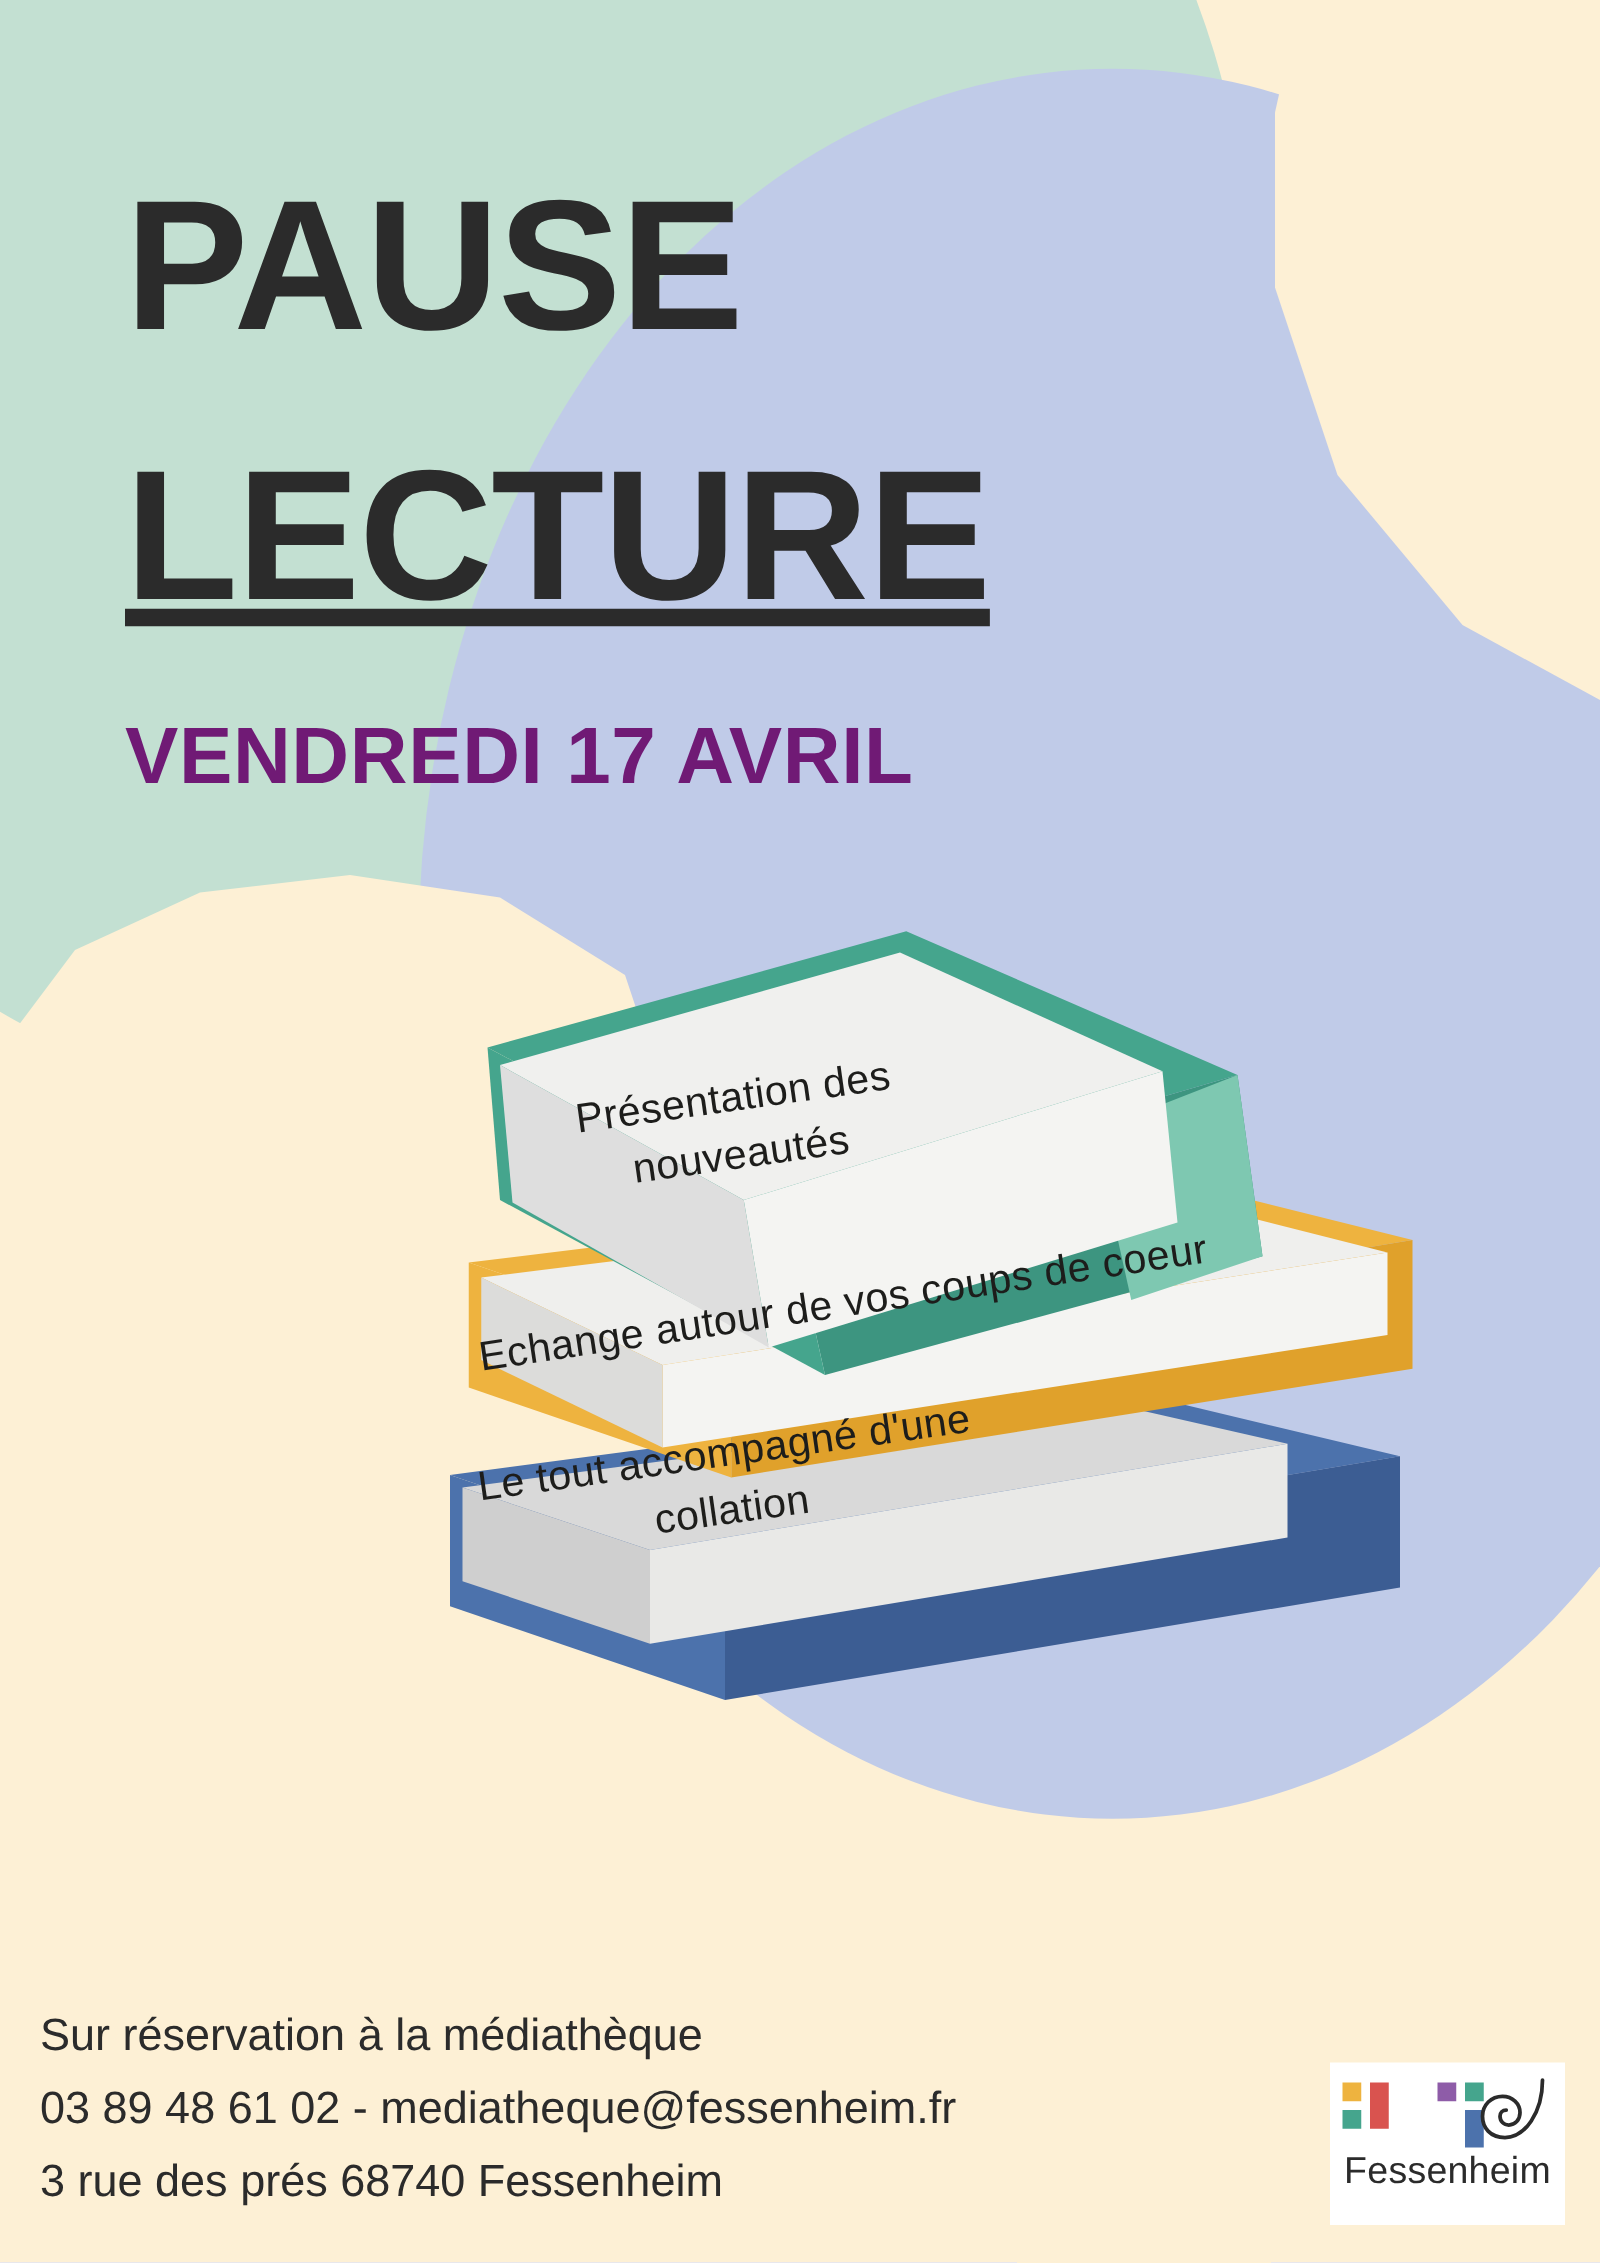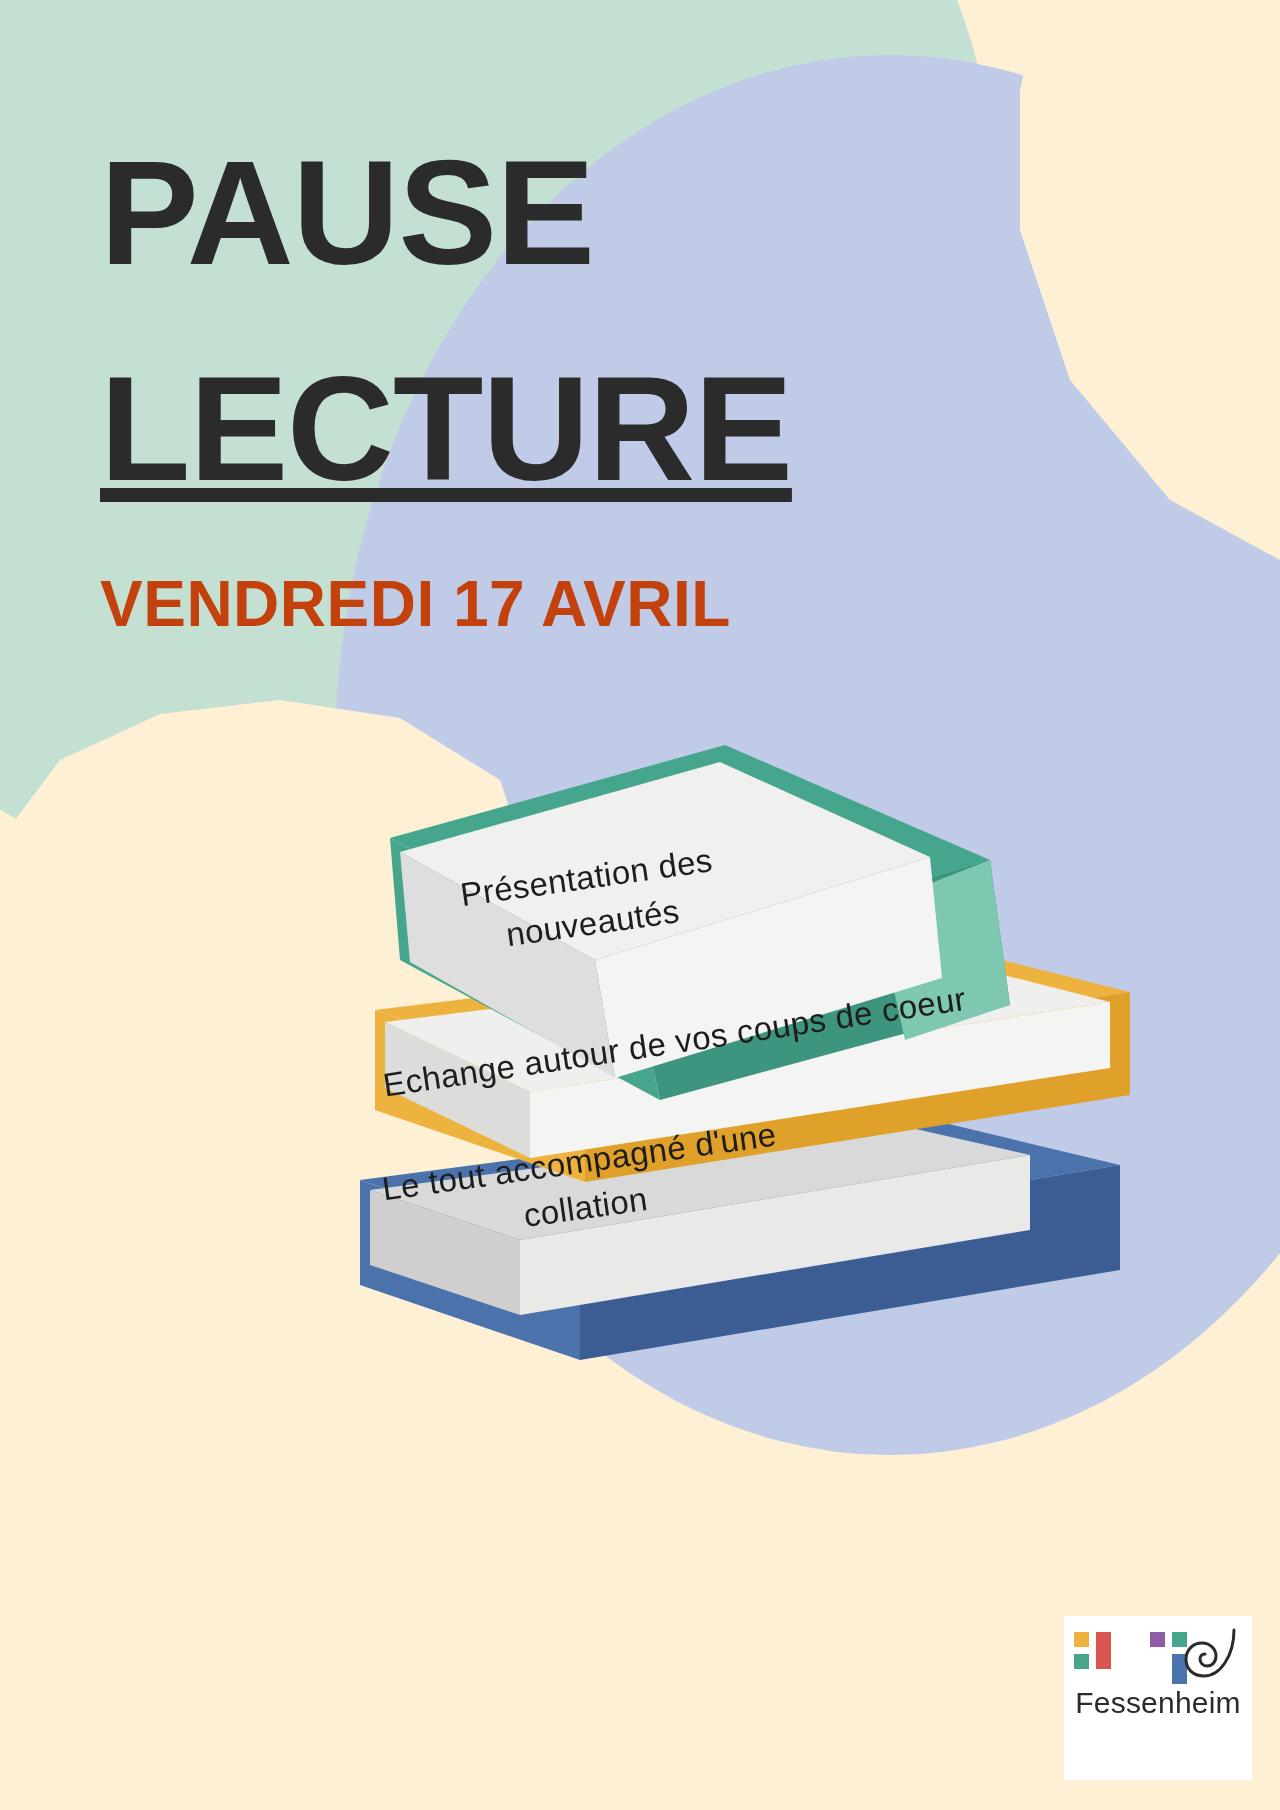--- a/index.html
+++ b/index.html
@@ -54,21 +54,21 @@
     font-weight:bold;
     font-size:148px;
     line-height:1.46;
     letter-spacing:-1px;
   }
   .title .line2 { display:block;text-decoration:underline; }
 
   .datetime {
     position:absolute;
     left:100px; top:552px;
-    color:#c2410c;
+    color:#701a75;
     font-weight:bold;
     font-size:64px;
     line-height:1.65;
     letter-spacing:0.5px;
   }
   .datetime span { display:block; }
 
   
   .books {
     position:absolute;
@@ -116,21 +116,21 @@
     color:#2b2b2b;
     font-size:36px;
     line-height:1.62;
   }
   .footer span { display:block; }
 
   
   .logo {
     position:absolute;
     right:28px; bottom:30px;
-    width:188px; height:164px;
+    width:188px; height:130px;
     background:#ffffff;
     padding:10px 8px 6px;
     margin-top:32px;
   }
   .logo-marks {
     position:relative;
     width:172px; height:58px;
     margin:0 auto;
   }
   .sq { position:absolute; width:15px; height:15px; }
@@ -197,20 +197,25 @@
         <path d="M265 250 L600 147 L612 268 L285 368 Z" fill="#f4f4f2"></path>
         <path d="M70 142 L265 250 L285 368 L80 252 Z" fill="#dedede"></path>
       </g>
     </svg>
   </div>
 
   <div class="book-label label-top">Présentation des nouveautés</div>
   <div class="book-label label-mid">Echange autour de vos coups de coeur</div>
   <div class="book-label label-bottom">Le tout accompagné d'une collation</div>
 
+  <div class="footer">
+    <span>Sur réservation à la médiathèque</span>
+    <span>03 89 48 61 02 - mediatheque@fessenheim.fr</span>
+    <span>3 rue des prés 68740 Fessenheim</span>
+  </div>
 
   <div class="logo">
     <div class="logo-marks">
       <div class="sq" style="left:2px; top:6px; background:#eeb33f;"></div>
       <div class="sq" style="left:2px; top:28px; background:#45a58d;"></div>
       <div class="bar" style="left:24px; top:6px; height:37px; background:#d9534f;"></div>
       <div class="sq" style="left:78px; top:6px; background:#8e5ca8;"></div>
       <div class="sq" style="left:100px; top:6px; background:#45a58d;"></div>
       <div class="bar" style="left:100px; top:28px; height:30px; background:#4c72ac;"></div>
       <svg class="spiral" viewBox="0 0 56 56">

